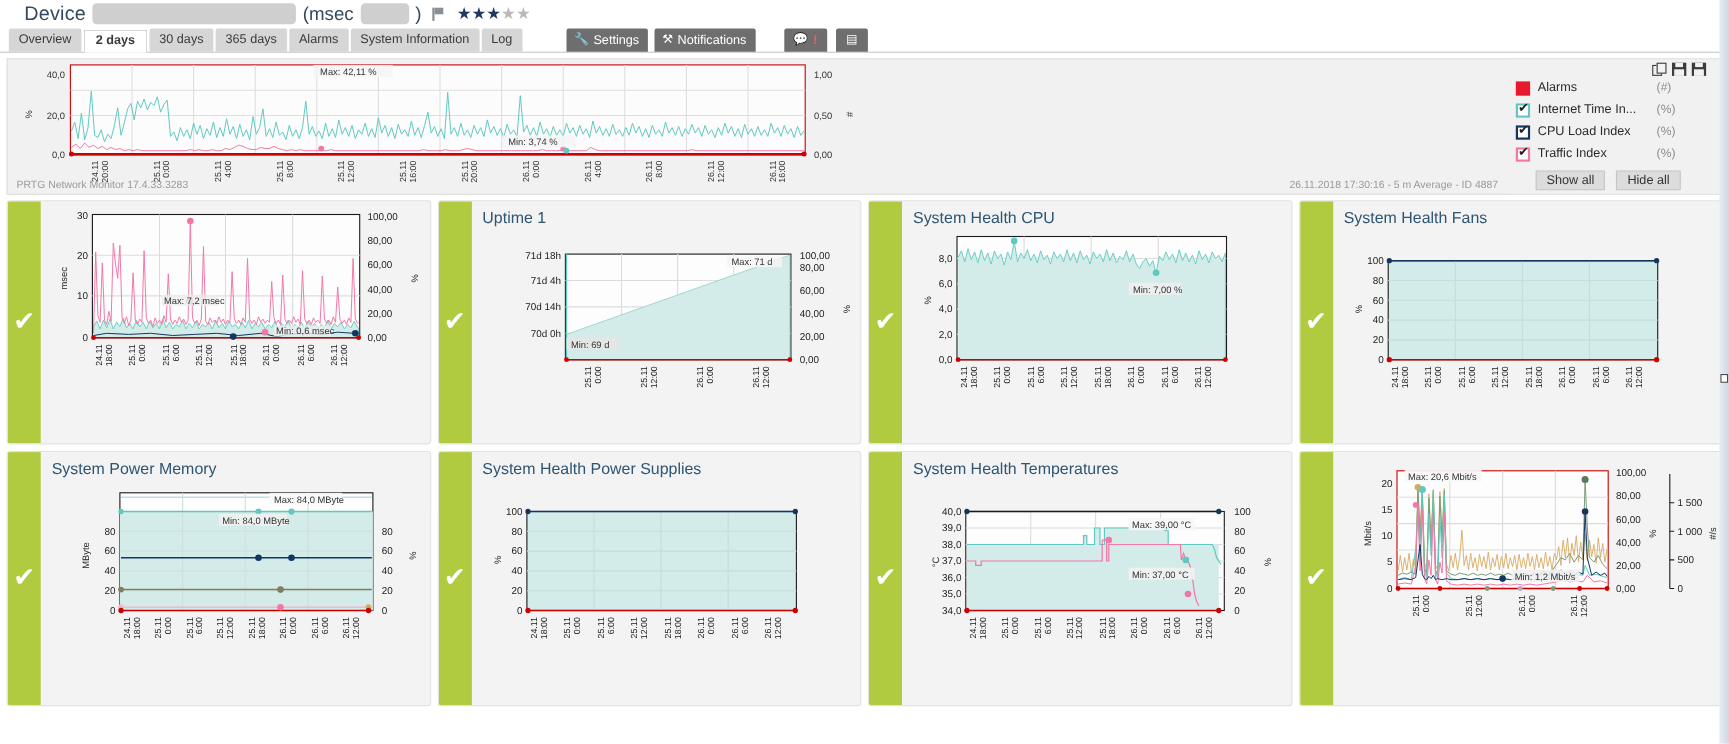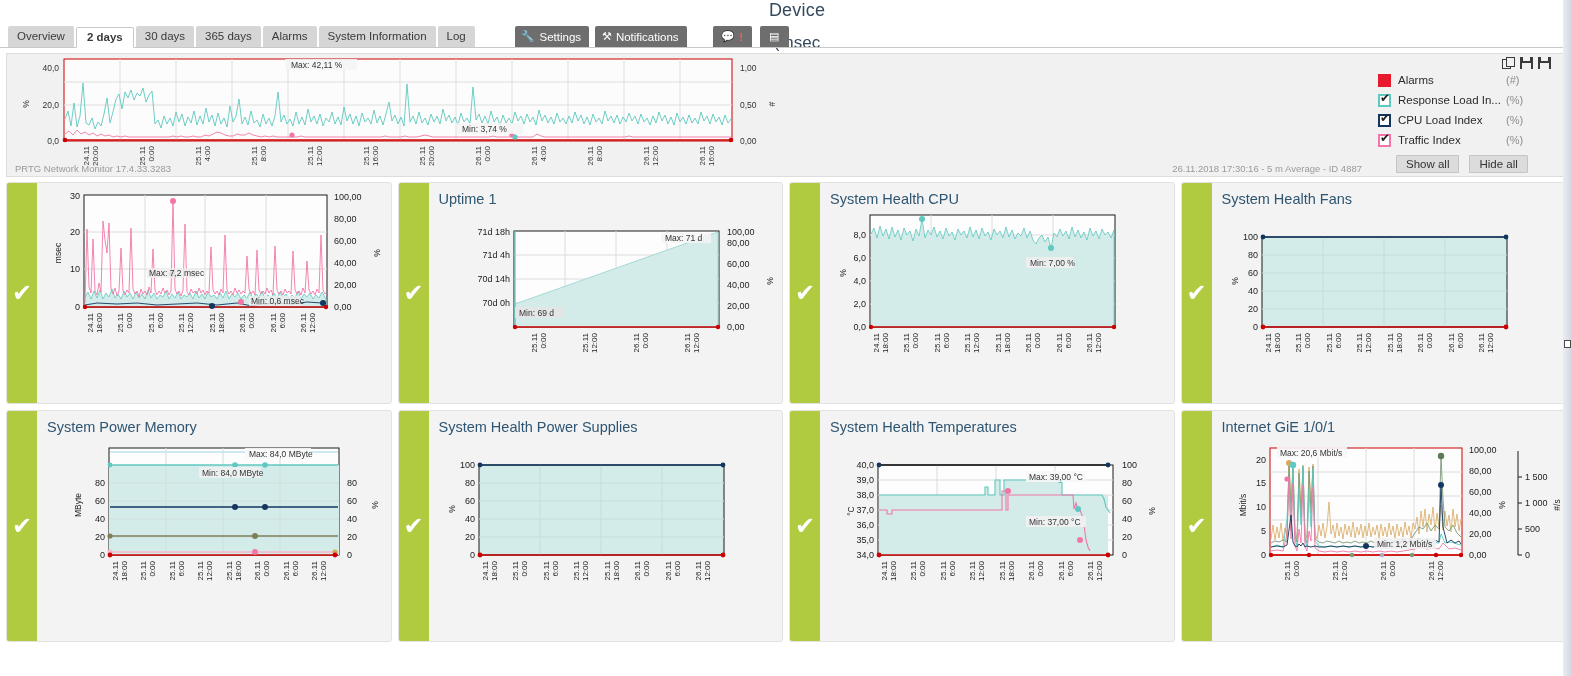--- a/index.html
+++ b/index.html
@@ -11,21 +11,20 @@
     overflow: hidden;
   }
 
   
   .devicebar {
     height: 25px;
     display: flex;
     align-items: center;
     padding-left: 22px;
     gap: 6px;
-    flex-direction: column;
   }
   .device-label {
     font-size: 18px;
     color: #34495e;
     letter-spacing: .2px;
   }
   .redact {
     background: #cfcfcf;
     border-radius: 4px;
     height: 19px;
@@ -323,21 +322,21 @@
       <span class="ic ic-save"></span>
     </div>
 
     <div class="legend-row">
       <span class="lg-swatch solid"></span>
       <span class="lg-label">Alarms</span>
       <span class="lg-unit">(#)</span>
     </div>
     <div class="legend-row">
       <span class="lg-swatch check" style="border-color:#5fc8c0;"></span>
-      <span class="lg-label">Response Load In...</span>
+      <span class="lg-label">Internet Time In...</span>
       <span class="lg-unit">(%)</span>
     </div>
     <div class="legend-row">
       <span class="lg-swatch check" style="border-color:#12365e;"></span>
       <span class="lg-label">CPU Load Index</span>
       <span class="lg-unit">(%)</span>
     </div>
     <div class="legend-row">
       <span class="lg-swatch check" style="border-color:#f277a8;"></span>
       <span class="lg-label">Traffic Index</span>
@@ -809,21 +808,20 @@
       </svg>
       </div>
     </div>
   </div>
 
   <div class="card tall">
     <div class="statusbar">
         <span class="tick">✔</span>
       </div>
     <div class="cardbody">
-      <div class="cardtitle">Internet GiE 1/0/1</div>
       <div class="graph-wrap">
       <svg width="345" height="178" viewBox="0 0 345 178">
         <rect x="48" y="9" width="192" height="107" fill="#fdfdfd" stroke="#cc0000" stroke-width="1"></rect>
         <g stroke="#dcdcdc">
               <line x1="48" y1="33" x2="240" y2="33"></line>
               <line x1="48" y1="57" x2="240" y2="57"></line>
               <line x1="48" y1="81" x2="240" y2="81"></line>
           <line x1="96" y1="9" x2="96" y2="116"></line>
               <line x1="144" y1="9" x2="144" y2="116"></line>
               <line x1="192" y1="9" x2="192" y2="116"></line>

